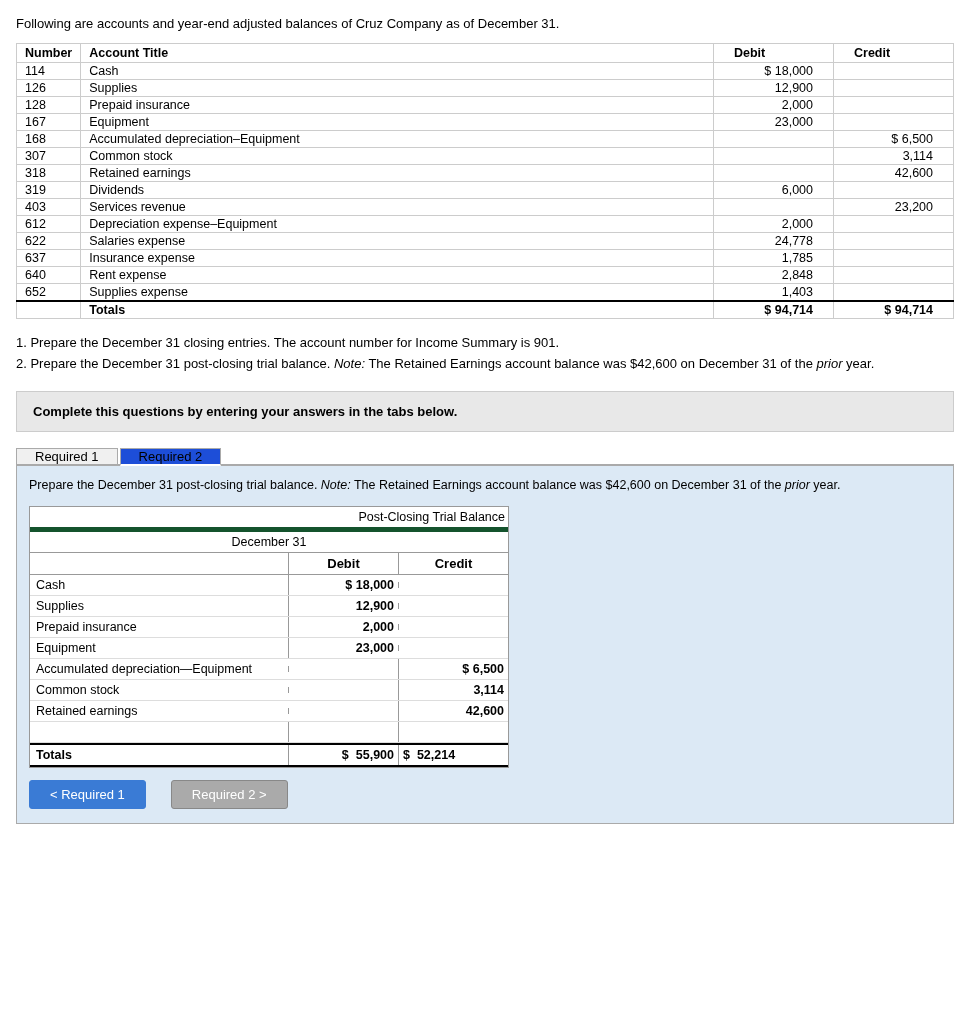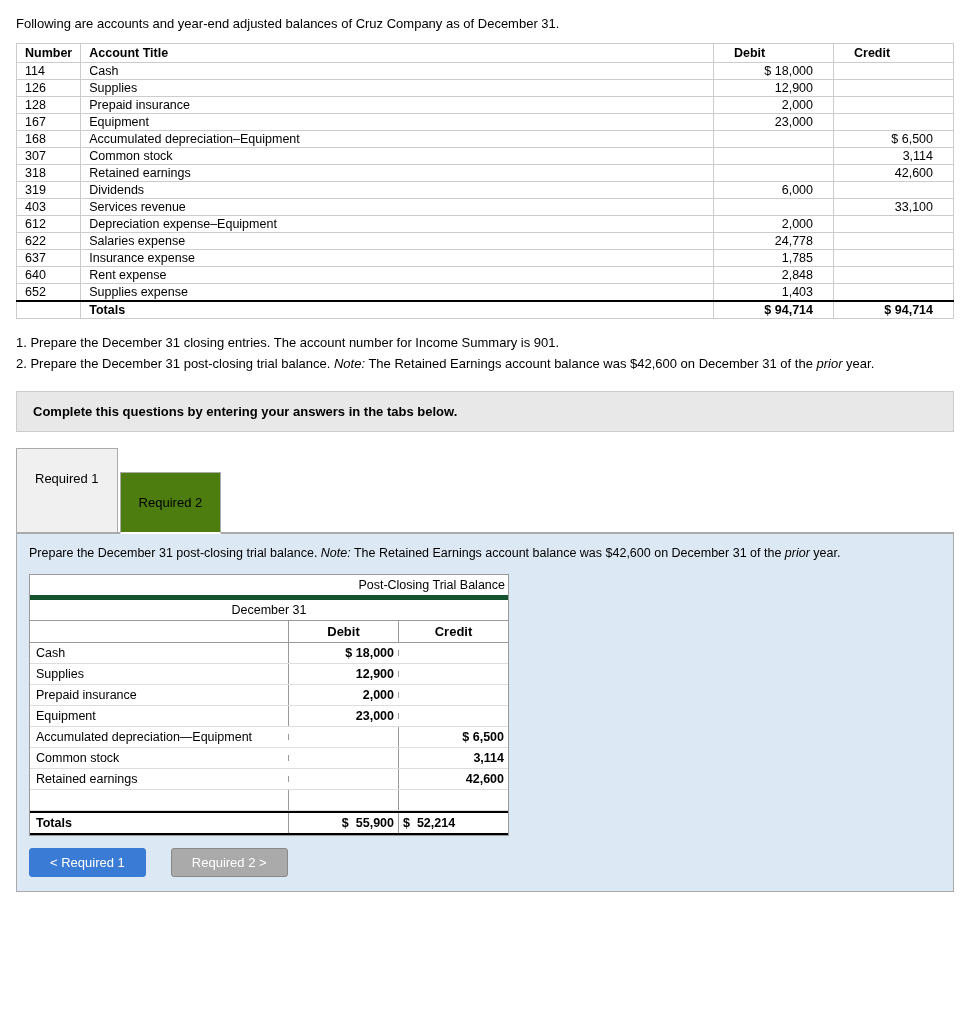--- a/index.html
+++ b/index.html
@@ -53,34 +53,33 @@
       margin-bottom: 16px;
       font-weight: bold;
       font-size: 13px;
     }
     .tabs-row {
       display: flex;
       border-bottom: 2px solid #aaa;
       margin-bottom: 0;
     }
     .tab {
-      padding: 22px 18px;
+      padding: 0 18px;
       border: 1px solid #aaa;
       border-bottom: none;
       background: #f0f0f0;
       cursor: pointer;
       font-size: 13px;
       margin-right: 2px;
     }
     .tab.active {
-      background: #4d7c0f;
+      background: #1d4ed8;
       font-weight: normal;
       border-bottom: 2px solid #fff;
       margin-bottom: -2px;
-      margin-top: 24px;
     }
     .tab-content {
       border: 1px solid #aaa;
       border-top: none;
       padding: 10px 12px 14px;
       background: #dce9f5;
       margin-bottom: 16px;
     }
     .tab-description {
       font-size: 12.5px;
@@ -288,21 +287,21 @@
       <tr>
       <td>319</td>
       <td>Dividends</td>
       <td class="amount">6,000</td>
       <td class="amount"></td>
     </tr>
       <tr>
       <td>403</td>
       <td>Services revenue</td>
       <td class="amount"></td>
-      <td class="amount">33,100</td>
+      <td class="amount">23,200</td>
     </tr>
       <tr>
       <td>612</td>
       <td>Depreciation expense–Equipment</td>
       <td class="amount">2,000</td>
       <td class="amount"></td>
     </tr>
       <tr>
       <td>622</td>
       <td>Salaries expense</td>

